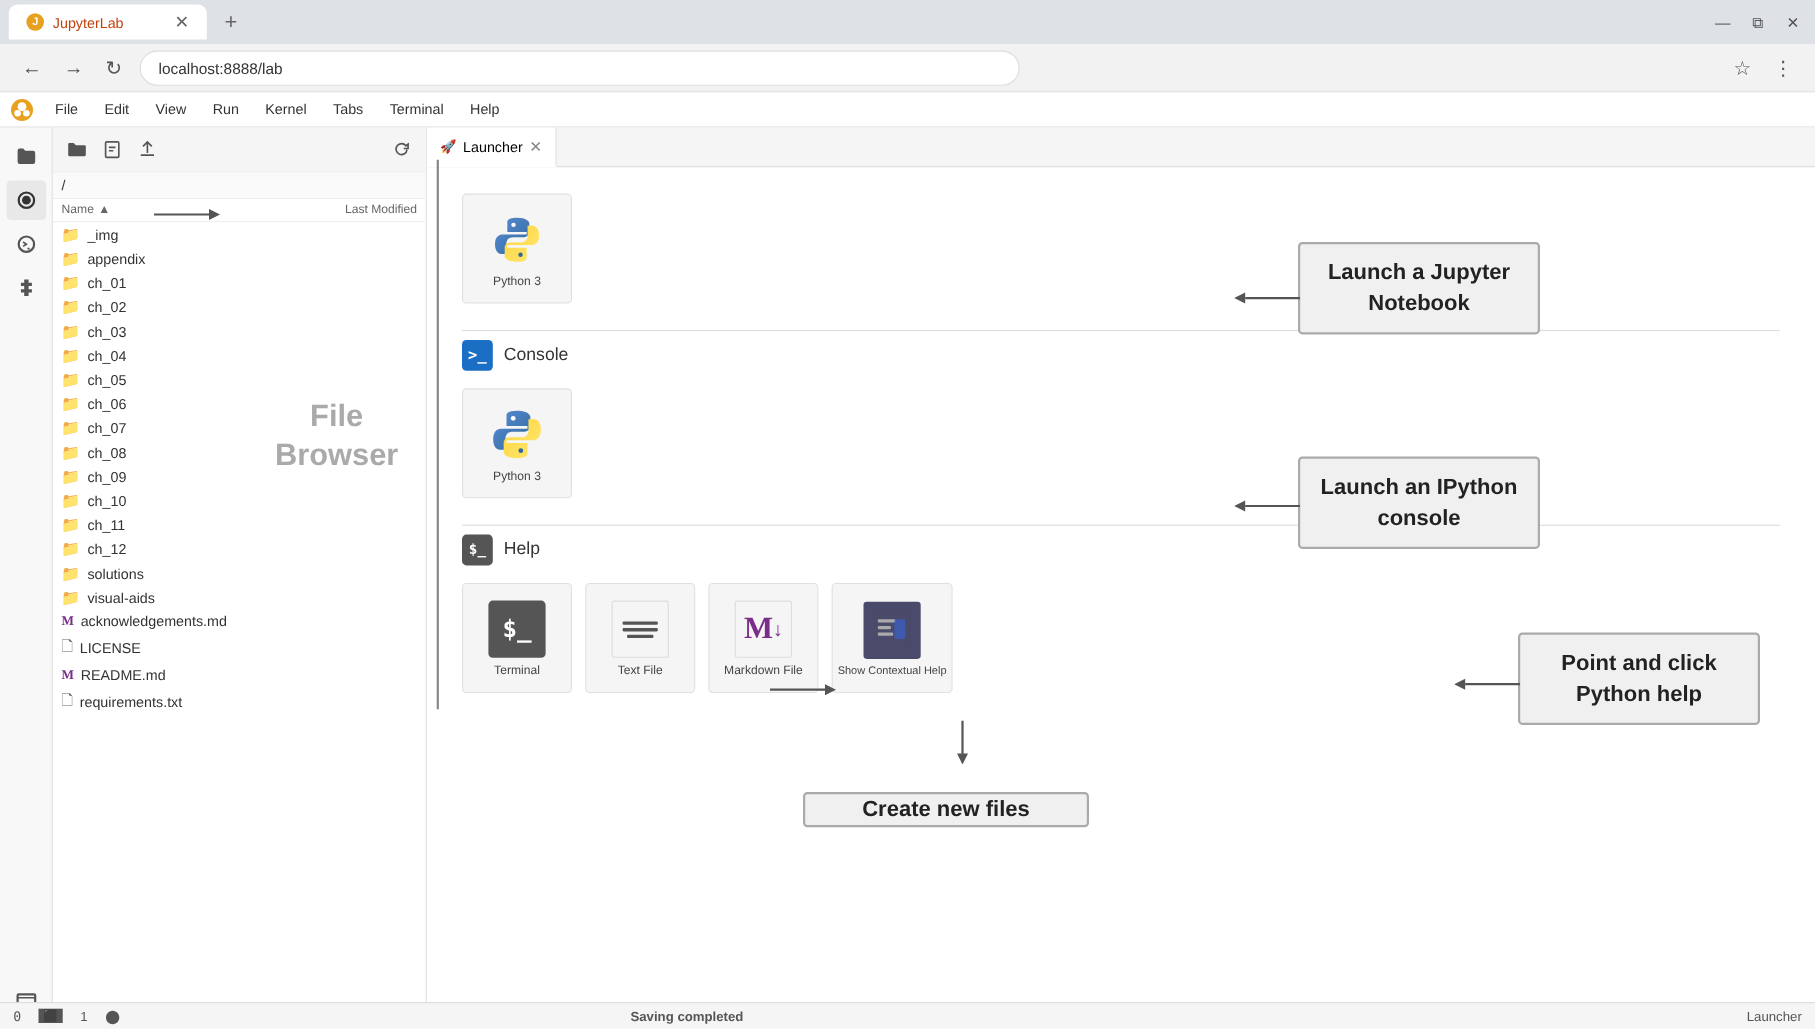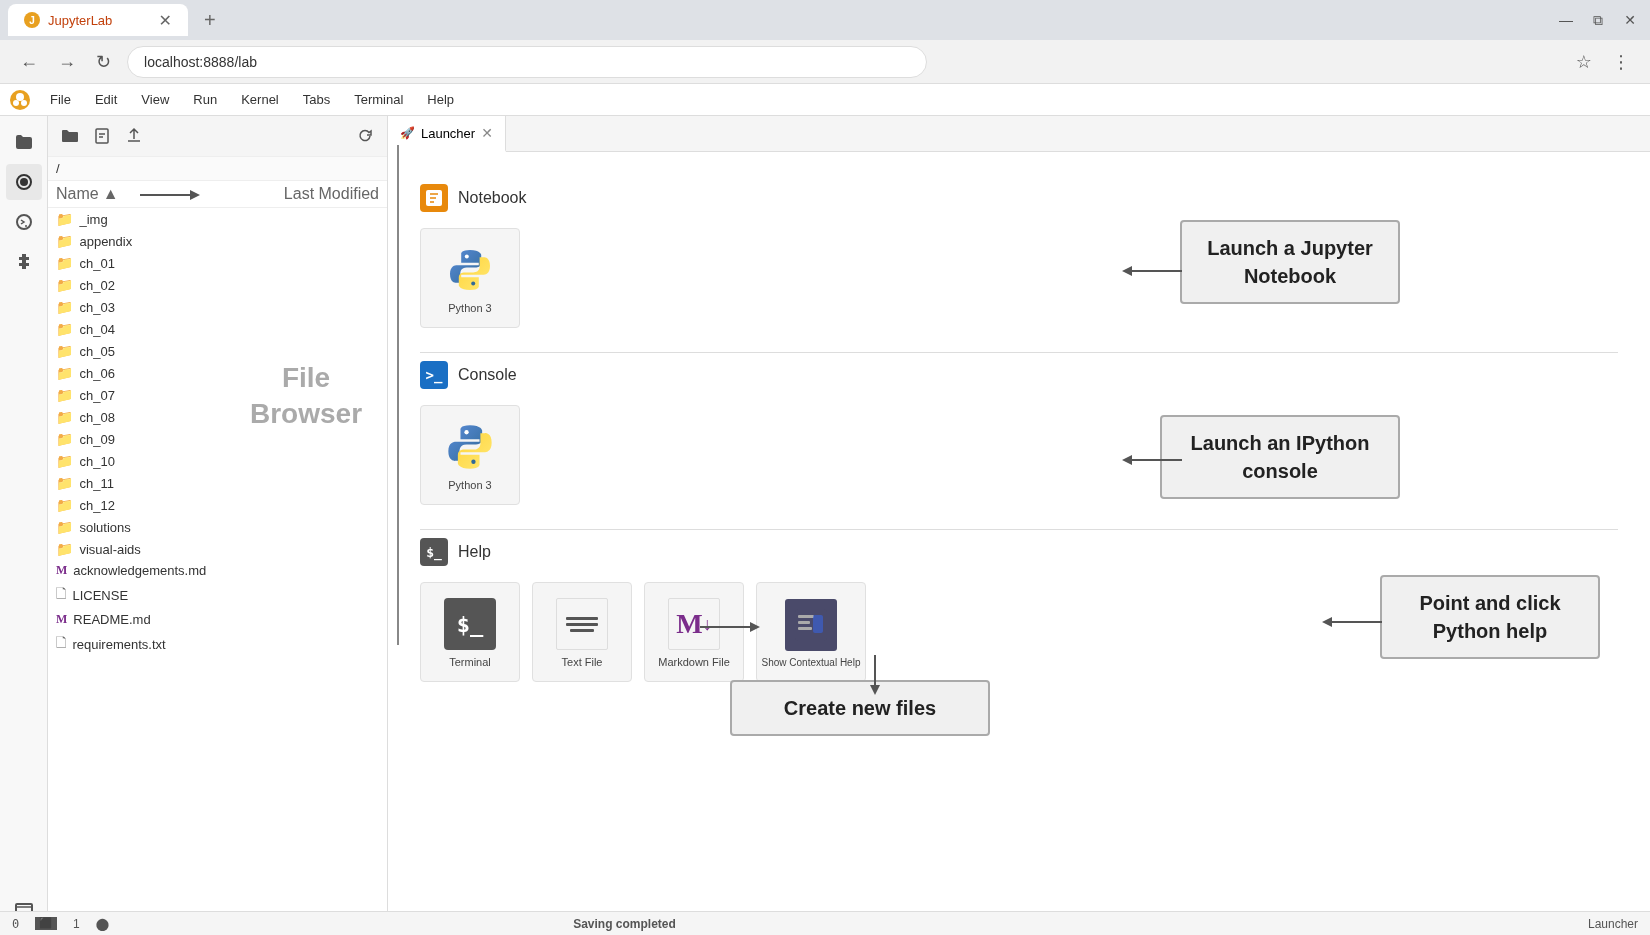--- a/index.html
+++ b/index.html
@@ -30,21 +30,21 @@
     
     .sidebar { width: 48px; background: #f8f8f8; border-right: 1px solid #ddd; display: flex; flex-direction: column; align-items: center; padding: 8px 0; gap: 4px; }
     .sidebar-icon { width: 36px; height: 36px; display: flex; align-items: center; justify-content: center; cursor: pointer; border-radius: 4px; color: #555; font-size: 18px; }
     .sidebar-icon.active { background: #e8e8e8; color: #333; }
 
     
     .file-panel { width: 340px; background: white; border-right: 1px solid #ddd; display: flex; flex-direction: column; overflow: hidden; }
     .file-toolbar { display: flex; align-items: center; padding: 6px 8px; gap: 4px; border-bottom: 1px solid #eee; background: #f5f5f5; }
     .file-toolbar-btn { width: 28px; height: 28px; display: flex; align-items: center; justify-content: center; cursor: pointer; border-radius: 3px; color: #555; font-size: 16px; border: none; background: none; }
     .file-path { padding: 4px 8px; font-size: 13px; color: #333; border-bottom: 1px solid #eee; background: #fafafa; }
-    .file-header { display: flex; padding: 4px 8px; border-bottom: 1px solid #eee; font-size: 16px; color: #666; justify-content: center; }
+    .file-header { display: flex; padding: 4px 8px; border-bottom: 1px solid #eee; font-size: 11px; color: #666; justify-content: center; }
     .file-header-name { flex: 1; display: flex; align-items: center; gap: 4px; }
     .file-header-modified { width: 120px; text-align: right; }
     .file-list { flex: 1; overflow-y: auto; }
     .file-item { display: flex; align-items: center; padding: 3px 8px; font-size: 13px; color: #333; cursor: pointer; gap: 6px; }
     .file-icon { font-size: 14px; color: #666; }
     .file-icon.folder { color: #7b7b7b; }
     .file-icon.markdown { color: #9b59b6; font-weight: bold; font-size: 11px; }
 
     
 
@@ -304,29 +304,20 @@
     <div class="tab-bar">
       <div class="tab">
         <span class="tab-icon">🚀</span>
         <span>Launcher</span>
         <span class="tab-close">✕</span>
       </div>
     </div>
 
     <div class="launcher-content">
 
-      <div class="section-header">
-        <div class="section-icon notebook">
-          <svg width="18" height="18" viewBox="0 0 18 18">
-                <rect x="1" y="1" width="16" height="16" rx="2" fill="white"></rect>
-                <path d="M5 5h8M5 9h6M5 13h4" stroke="#e8890c" stroke-width="1.5"></path>
-              </svg>
-        </div>
-        <span class="section-title">Notebook</span>
-      </div>
       <div class="launcher-grid">
         <div class="launcher-card">
           <div class="launcher-card-icon">
             <svg class="python-logo" viewBox="0 0 60 60" width="52" height="52">
               <defs>
                 <linearGradient id="pyblue1" x1="0%" y1="0%" x2="100%" y2="100%">
                   <stop offset="0%" style="stop-color:#5b8dd9"></stop>
                   <stop offset="100%" style="stop-color:#306998"></stop>
                 </linearGradient>
                 <linearGradient id="pyyellow1" x1="0%" y1="0%" x2="100%" y2="100%">
@@ -463,37 +454,37 @@
 <div style="position:absolute;right:250px;top:220px;width:220px;background:#f0f0f0;border:2px solid #aaa;border-radius:4px;padding:12px 16px;font-size:20px;font-weight:bold;color:#222;text-align:center;line-height:1.4;pointer-events:none;z-index:150;">
   <span>Launch a
 Jupyter Notebook</span>
 </div>
 
 <svg style="position:absolute;right:468px;top:256px;pointer-events:none;z-index:150;" width="60" height="30">
   <line x1="60" y1="15" x2="10" y2="15" stroke="#555" stroke-width="2"></line>
   <polygon points="10,10 0,15 10,20" fill="#555"></polygon>
 </svg>
 
-<div style="position:absolute;right:250px;top:415px;width:240px;background:#f0f0f0;border:2px solid #aaa;border-radius:4px;padding:12px 16px;font-size:20px;font-weight:bold;color:#222;text-align:center;line-height:1.4;pointer-events:none;z-index:150;">
+<div style="position:absolute;right:250px;top:415px;width:220px;background:#f0f0f0;border:2px solid #aaa;border-radius:4px;padding:12px 16px;font-size:20px;font-weight:bold;color:#222;text-align:center;line-height:1.4;pointer-events:none;z-index:150;">
   <span>Launch an
 IPython console</span>
 </div>
 
 <svg style="position:absolute;right:468px;top:445px;pointer-events:none;z-index:150;" width="60" height="30">
   <line x1="60" y1="15" x2="10" y2="15" stroke="#555" stroke-width="2"></line>
   <polygon points="10,10 0,15 10,20" fill="#555"></polygon>
 </svg>
 
 
 <svg style="position:absolute;left:700px;top:612px;pointer-events:none;z-index:150;" width="60" height="30">
   <line x1="0" y1="15" x2="50" y2="15" stroke="#555" stroke-width="2"></line>
   <polygon points="50,10 60,15 50,20" fill="#555"></polygon>
 </svg>
 
-<div style="position:absolute;left:730px;top:680px;width:260px;background:#f0f0f0;border:2px solid #aaa;border-radius:4px;padding:12px 16px;font-size:20px;font-weight:bold;color:#222;text-align:center;line-height:1.4;pointer-events:none;z-index:150;">
+<div style="position:absolute;left:730px;top:720px;width:260px;background:#f0f0f0;border:2px solid #aaa;border-radius:4px;padding:0 16px;font-size:20px;font-weight:bold;color:#222;text-align:center;line-height:1.4;pointer-events:none;z-index:150;">
   <span>Create new files</span>
 </div>
 
 <svg style="position:absolute;left:860px;top:655px;pointer-events:none;z-index:150;" width="30" height="40">
   <line x1="15" y1="0" x2="15" y2="35" stroke="#555" stroke-width="2"></line>
   <polygon points="10,30 15,40 20,30" fill="#555"></polygon>
 </svg>
 
 <div style="position:absolute;right:50px;top:575px;width:220px;background:#f0f0f0;border:2px solid #aaa;border-radius:4px;padding:12px 16px;font-size:20px;font-weight:bold;color:#222;text-align:center;line-height:1.4;pointer-events:none;z-index:150;">
   <span>Point and click

